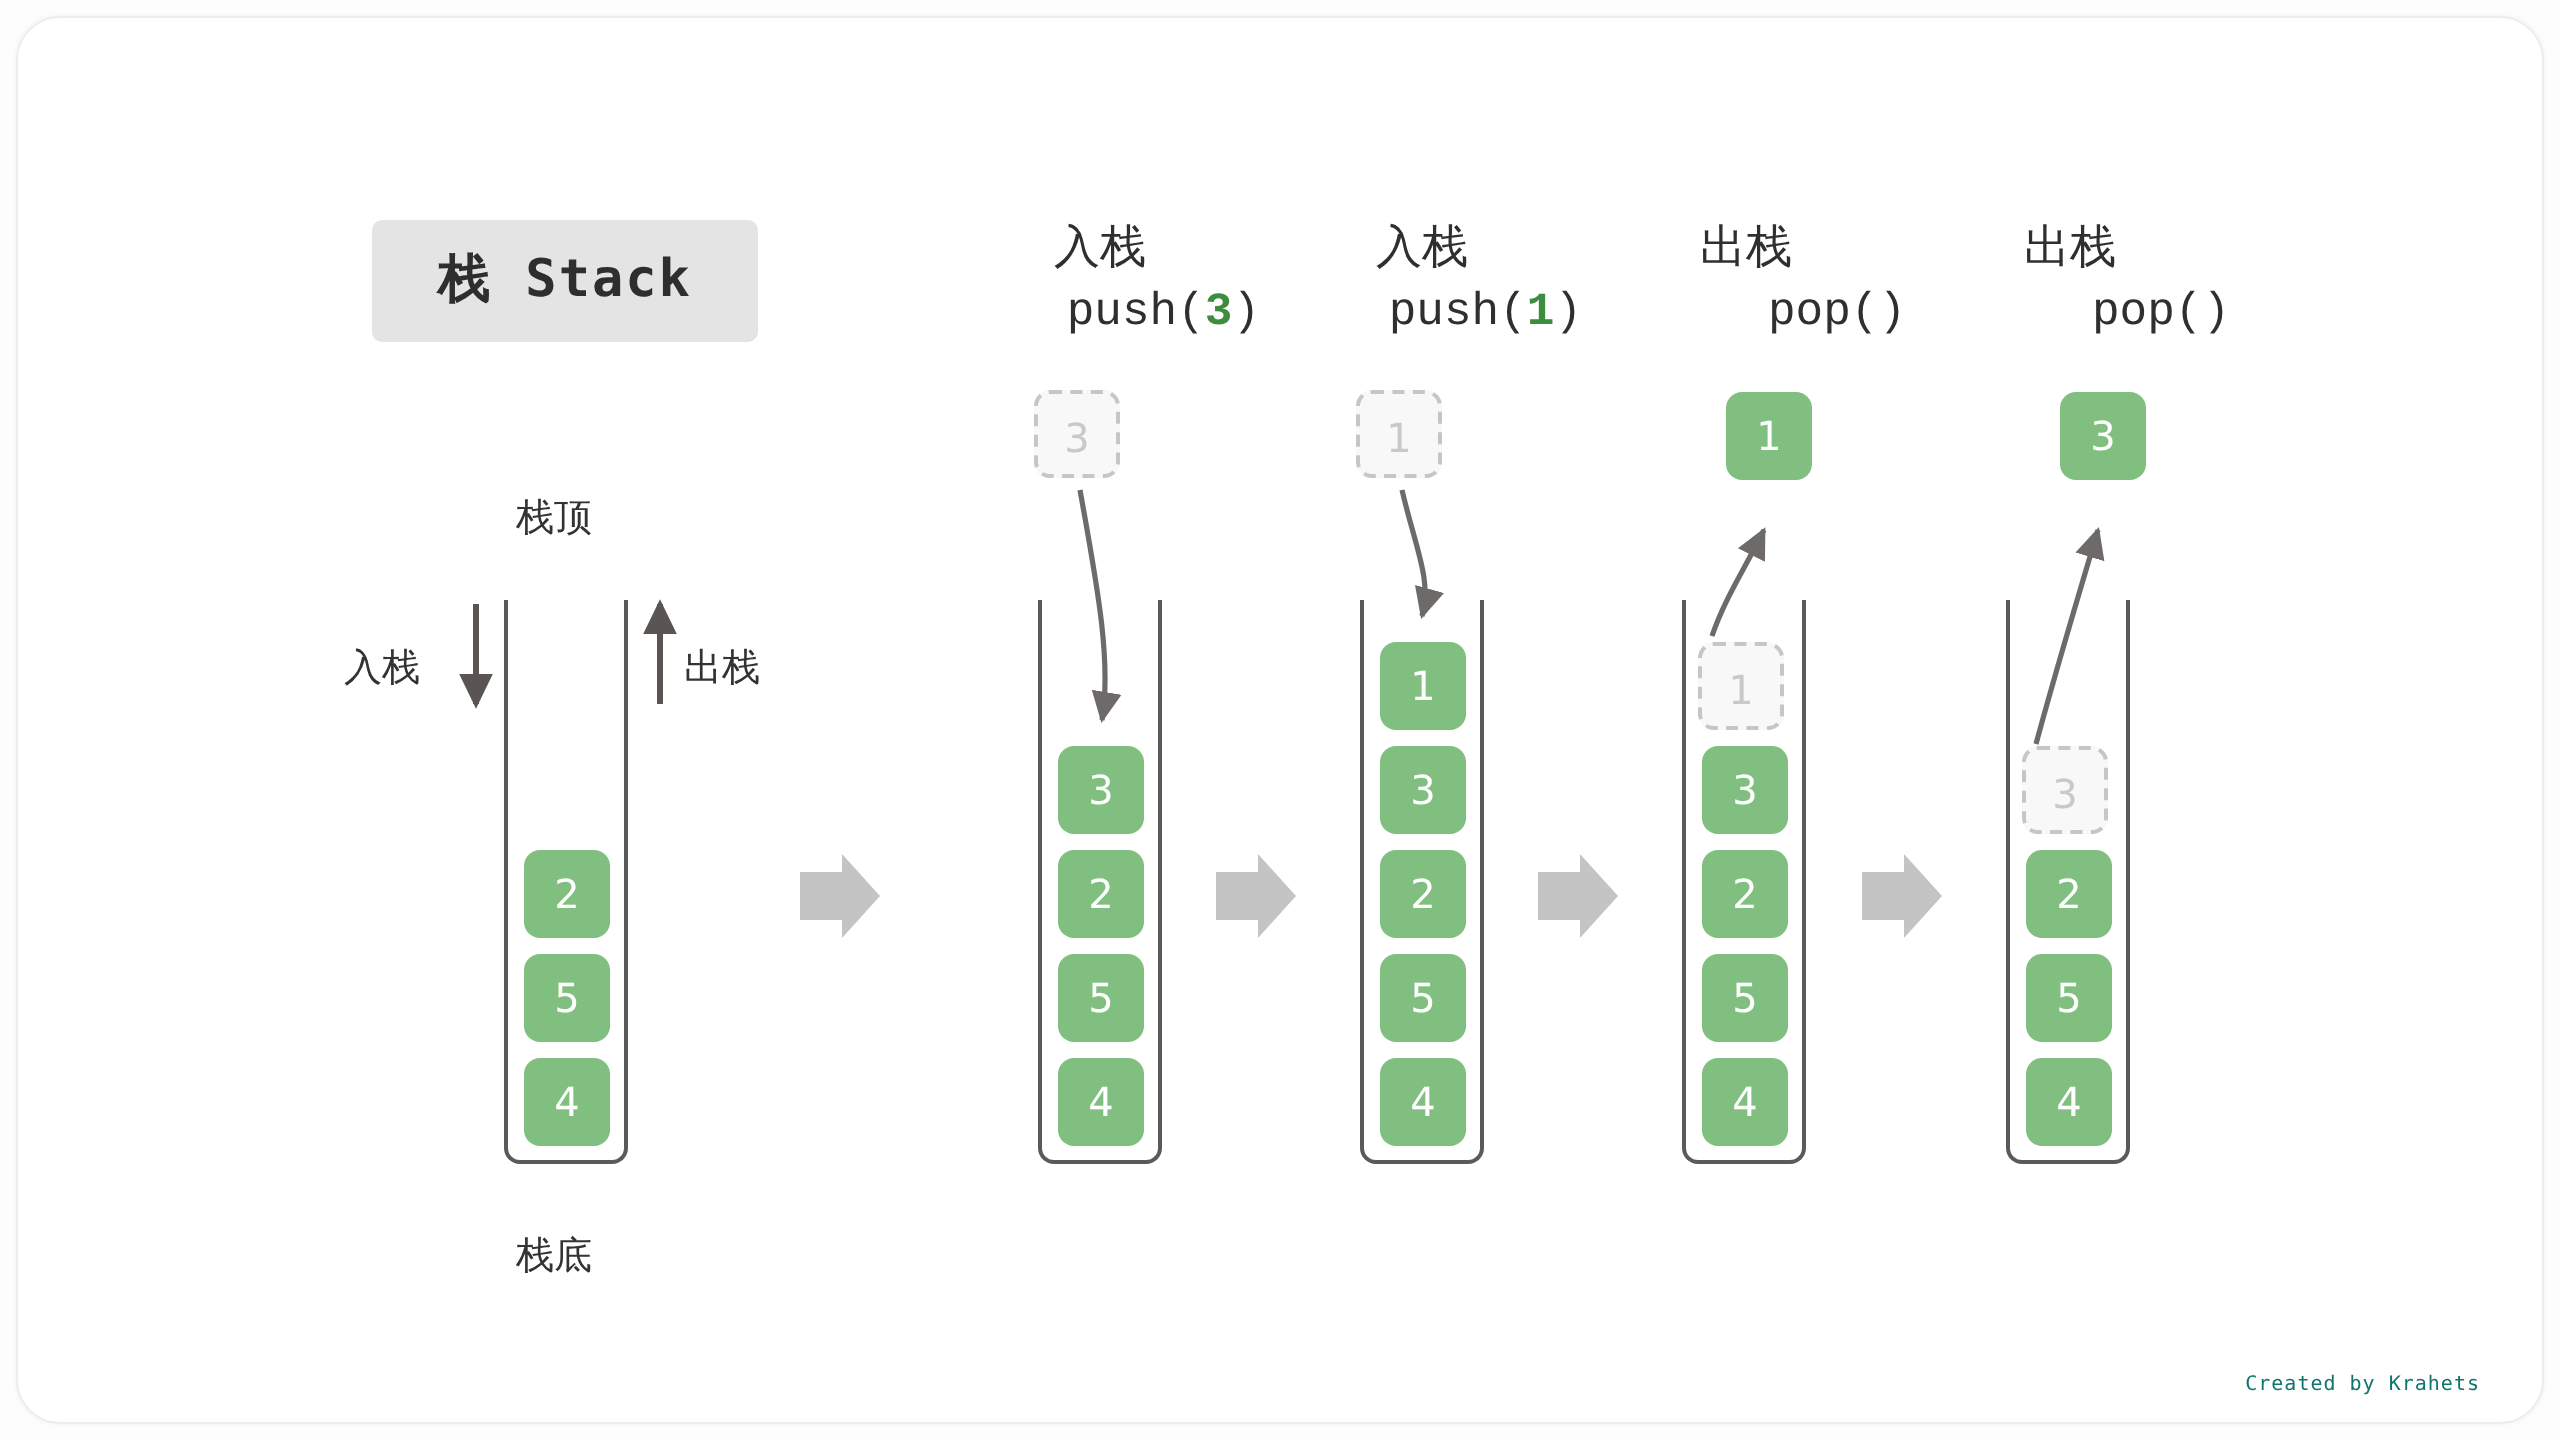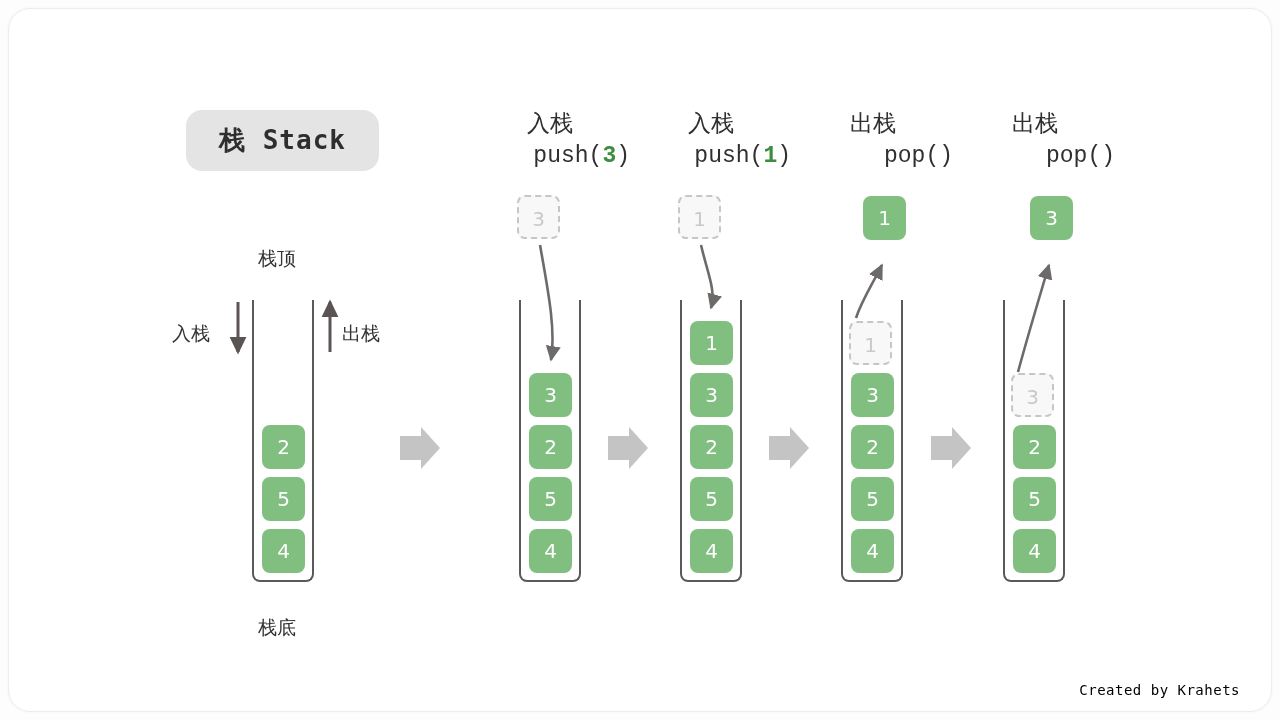--- a/index.html
+++ b/index.html
@@ -36,21 +36,21 @@
   }
 
   
   .title-badge {
     position: absolute;
     left: 186px;
     top: 110px;
     width: 193px;
     height: 61px;
     background: #e4e4e4;
-    border-radius: 16px;
+    border-radius: 5px;
   }
   .title-badge-text {
     position: absolute;
     left: 0;
     top: 0;
     width: 193px;
     height: 61px;
     line-height: 61px;
     text-align: center;
     font-family: "DejaVu Sans Mono", "Liberation Mono", monospace;
@@ -134,22 +134,22 @@
     height: 720px;
     pointer-events: none;
   }
 
   
   .footer {
     position: absolute;
     right: 40px;
     bottom: 22px;
     font-family: "DejaVu Sans Mono", "Liberation Mono", monospace;
-    font-size: 14px;
-    color: #000000;
+    font-size: 10px;
+    color: #0f766e;
     letter-spacing: 0.5px;
   }
 </style>
 </head>
 <body>
 
 <div id="canvas">
   <div class="card"></div>
 
   <div class="title-badge">

